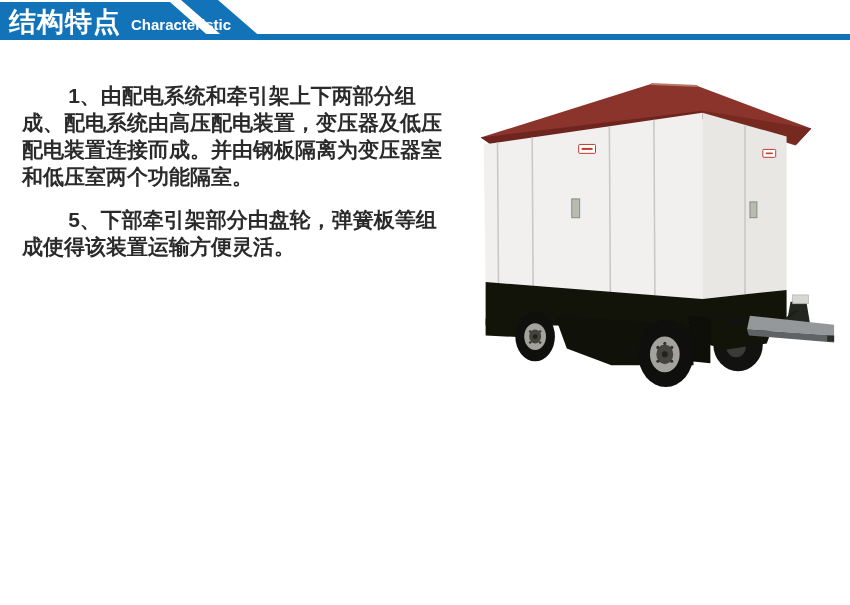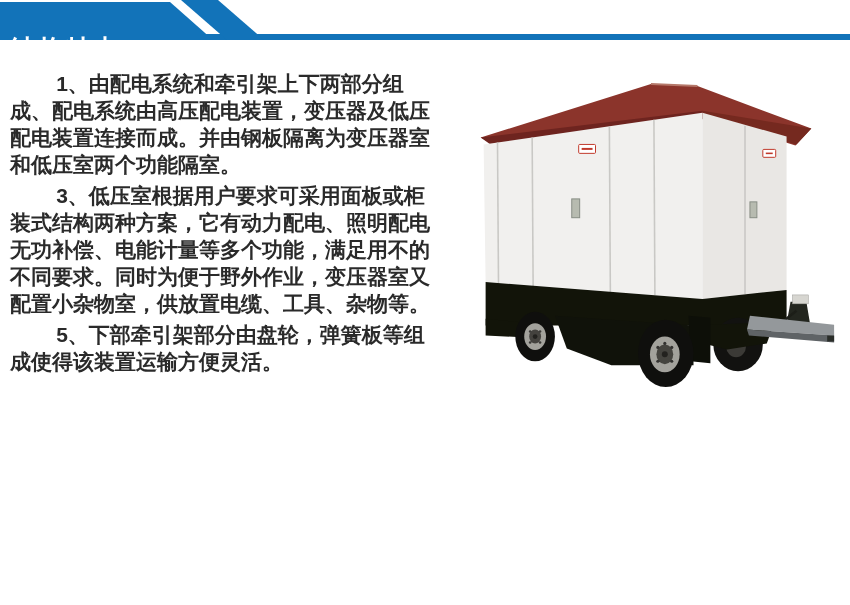--- a/index.html
+++ b/index.html
@@ -1,23 +1,23 @@
 <!DOCTYPE html>
 <html><head>
 <meta charset="utf-8">
 <style>
   html,body{margin:0;padding:0;background:#ffffff;}
   body{width:850px;height:605px;overflow:hidden;font-family:"Liberation Sans","DejaVu Sans",sans-serif;}
   .banner{position:relative;width:850px;height:42px;}
   .banner svg{display:block;}
-  .banner-text{position:absolute;left:9px;top:0;height:40px;display:flex;align-items:flex-end;color:#fff;margin-top:28px;}
+  .banner-text{position:absolute;left:9px;top:0;height:40px;display:flex;align-items:flex-end;color:#fff;}
   .banner-title{font-size:27px;font-weight:bold;letter-spacing:1px;line-height:36px;}
-  .banner-subtitle{font-size:10px;font-weight:bold;margin-left:10px;line-height:30px;}
+  .banner-subtitle{font-size:15px;font-weight:bold;margin-left:10px;line-height:30px;}
   .content{padding:24px 6px 0 6px;color:#2a2a2a;}
-  .content p{margin:4px;font-size:21px;line-height:27px;font-weight:600;text-indent:2.2em;
+  .content p{margin:16px;font-size:21px;line-height:27px;font-weight:600;text-indent:2.2em;
              text-align:left;word-break:break-all;}
   .photo{float:right;width:396px;height:345px;margin:0 0 6px 6px;}
   .photo svg{display:block;width:396px;height:345px;}
 </style>
 </head>
 <body>
 
 <div class="banner">
   <svg width="850" height="42" viewBox="0 0 850 42">
     <rect x="0" y="34" width="850" height="6" fill="#1273b9"></rect>
@@ -98,15 +98,14 @@
         <path d="M352,247 L338,258" stroke="#1c1e18" stroke-width="2.5"></path>
         <circle cx="338" cy="259" r="2" fill="#1c1e18"></circle>
         <path d="M305,252 L390,261 L390,272 L302,266 Z" fill="#94989b"></path>
         <path d="M302,266 L390,272 L390,279 L304,272 Z" fill="#5f6366"></path>
         <rect x="383" y="272" width="7" height="6" fill="#2a2d29"></rect>
       </g>
     </svg>
   </div>
 
   <p>1、由配电系统和牵引架上下两部分组成、配电系统由高压配电装置，变压器及低压配电装置连接而成。并由钢板隔离为变压器室和低压室两个功能隔室。</p>
-  <p>3、低压室根据用户要求可采用面板或柜装式结构两种方案，它有动力配电、照明配电无功补偿、电能计量等多个功能，满足用不的不同要求。同时为便于野外作业，变压器室又配置小杂物室，供放置电缆、工具、杂物等。</p>
   <p>5、下部牵引架部分由盘轮，弹簧板等组成使得该装置运输方便灵活。</p>
 </div>
 
 </body></html>

